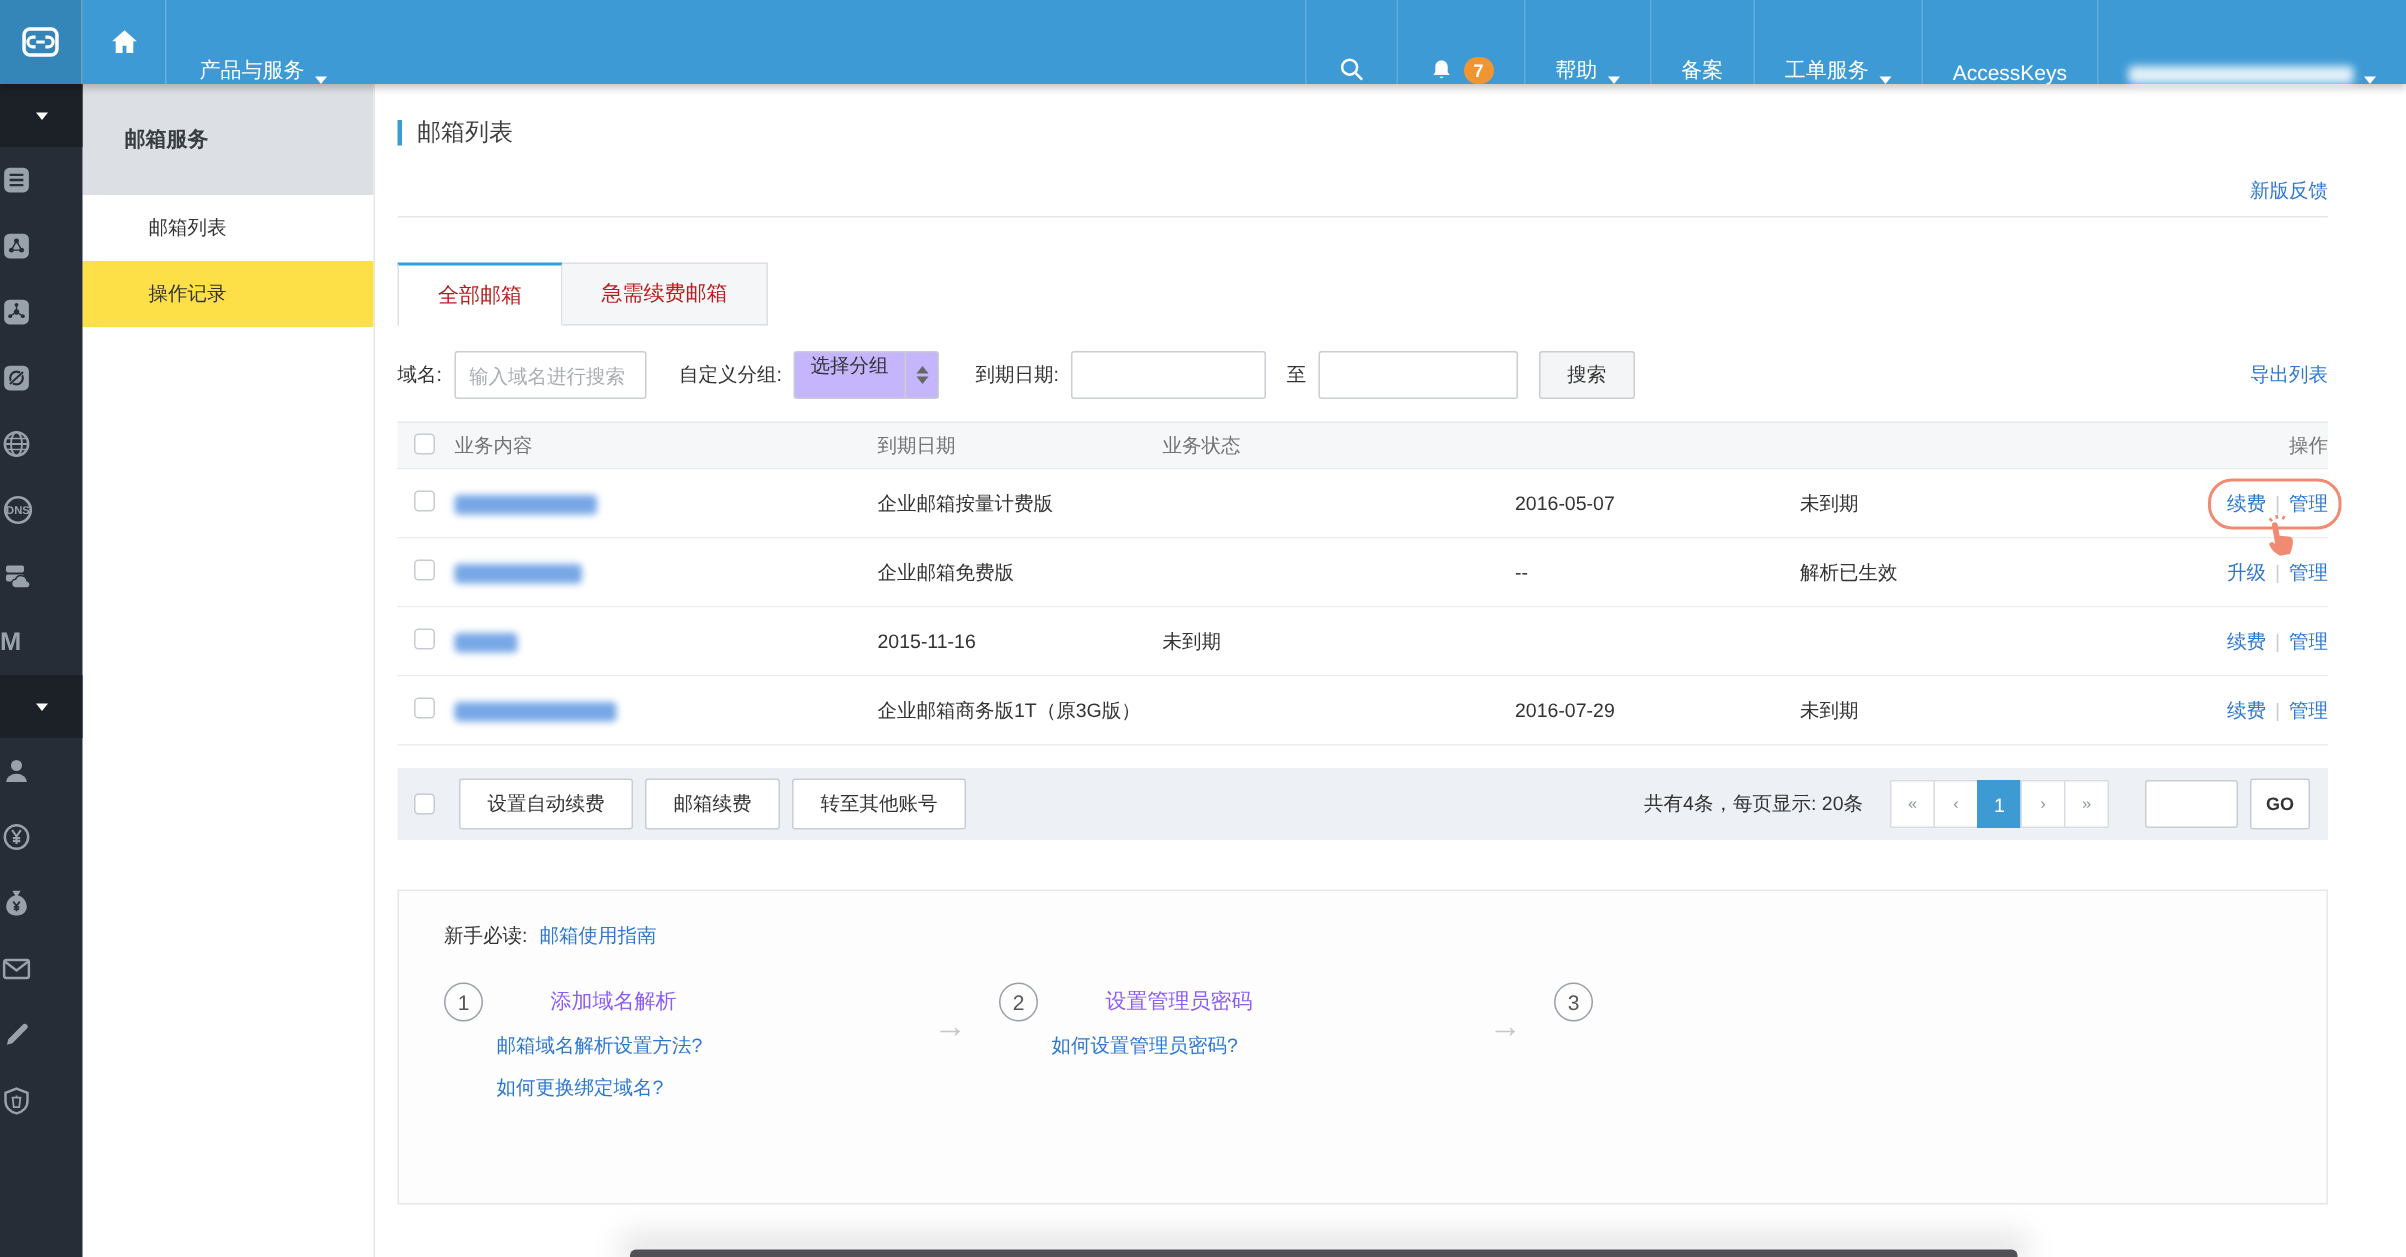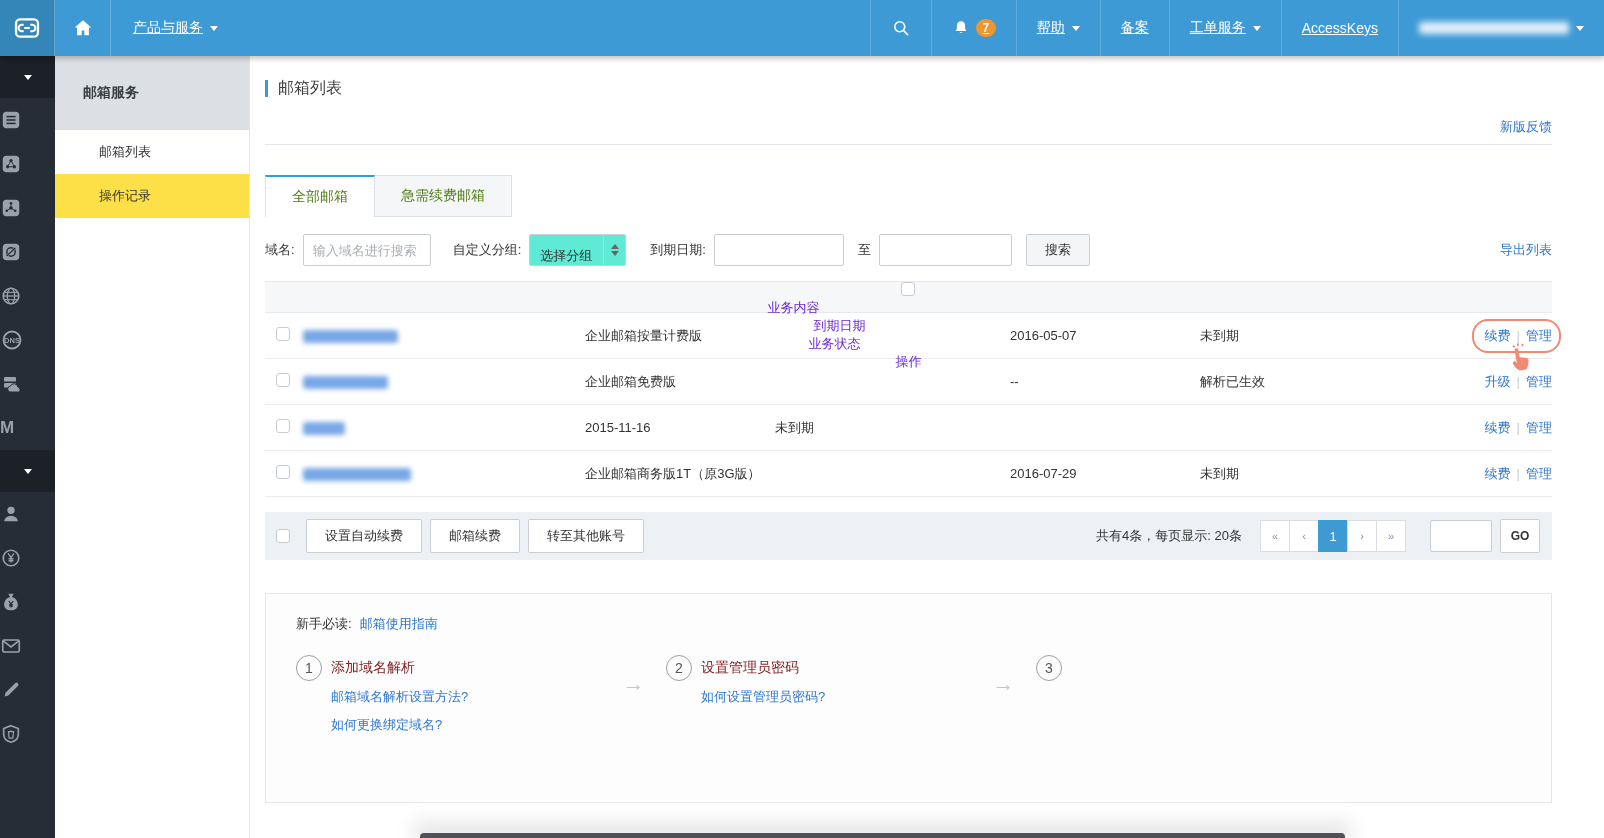--- a/index.html
+++ b/index.html
@@ -3,21 +3,21 @@
 <meta charset="utf-8">
 <style>
   * { margin:0; padding:0; box-sizing:border-box; }
   html,body { width:1604px; height:838px; overflow:hidden; }
   body { font-family:"Liberation Sans","DejaVu Sans",sans-serif; background:#fff; position:relative; font-size:13px; color:#333; }
 
   
   .navbar { position:absolute; top:0; left:0; width:1604px; height:56px; background:#3e9ad5; display:flex; align-items:stretch; z-index:30; box-shadow:0 3px 5px rgba(0,0,0,.22); }
   .nav-logo { width:55px; background:#3486b8; display:flex; align-items:center; justify-content:center; border-right:1px solid rgba(255,255,255,.25); cursor:pointer; }
   .nav-home { width:56px; display:flex; align-items:center; justify-content:center; border-right:1px solid rgba(255,255,255,.22); cursor:pointer; }
-  .nav-item { display:flex; align-items:center; padding:0 22px; color:#fff; font-size:14px; cursor:pointer; white-space:nowrap;text-decoration:underline; }
+  .nav-item { display:flex; align-items:flex-end; padding:0 22px; color:#fff; font-size:14px; cursor:pointer; white-space:nowrap; }
   .nav-right { margin-left:auto; display:flex; align-items:stretch; }
   .nav-right .nav-item { border-left:1px solid rgba(255,255,255,.18); padding:0 20px; }
   .caret { width:0; height:0; border-left:4px solid transparent; border-right:4px solid transparent; border-top:5px solid #fff; display:inline-block; margin-left:7px; }
   .badge { background:#f0952f; color:#fff; font-size:12px; font-weight:bold; min-width:20px; height:18px; line-height:18px; text-align:center; border-radius:9px; display:inline-block; margin-left:6px; padding:0 4px; }
   .blur-bar { display:inline-block; width:150px; height:12px; background:rgba(255,255,255,.85); border-radius:3px; filter:blur(3px); }
 
   
   .iconbar { position:absolute; top:56px; left:0; width:55px; height:782px; background:#272d36; z-index:20; }
   .iconbar-sec { height:42px; background:#1c2127; display:flex; align-items:center; justify-content:center; cursor:pointer; }
   .iconbar-sec .caret { margin-left:0; border-top-color:#fff; }
@@ -36,45 +36,45 @@
 
   .page-head { position:relative; height:66px; }
   .page-title { font-size:16px; font-weight:normal; color:#404040; display:flex; align-items:center; }
   .tbar { width:3px; height:17px; background:#3e9ad5; display:inline-block; margin-right:10px; }
   .feedback-link { position:absolute; right:0; bottom:8px; }
   a.link, .link { color:#2e77d0; text-decoration:none; cursor:pointer; font-size:13px; }
   .head-divider { border:none; border-top:1px solid #e3e6ea; margin:0 0 30px 0; }
 
   
   .tabs { display:flex; height:42px; }
-  .tab { padding:0 26px; display:flex; align-items:center; font-size:14px; color:#4d7c0f; background:#f5f6f8; border:1px solid #dcdfe3; cursor:pointer;font-family:Liberation Mono, monospace; }
+  .tab { padding:0 26px; display:flex; align-items:center; font-size:14px; color:#b91c1c; background:#f5f6f8; border:1px solid #dcdfe3; cursor:pointer;font-family:Liberation Mono, monospace; }
   .tab.active { background:#fff; border-top:2px solid #2e9fdf; border-bottom:none; }
   .tab + .tab { border-left:none; }
 
   
   .filters { display:flex; align-items:center; margin-top:16px; height:34px; }
   .f-label { color:#333; margin-right:8px; white-space:nowrap; }
   .f-input { height:32px; border:1px solid #c9ced4; border-radius:2px; background:#fff; padding:0 9px; font-size:13px; color:#333; font-family:inherit; }
   .f-input::placeholder { color:#a9adb3; }
   .w-domain { width:128px; margin-right:22px; }
   .w-date1 { width:130px; margin-right:14px; }
   .w-date2 { width:133px; }
-  .f-select { height:32px; width:97px; border:1px solid #c9ced4; border-radius:2px; background:#5eead4; display:flex; align-items:flex-end; cursor:pointer; margin-right:24px; }
+  .f-select { height:32px; width:97px; border:1px solid #c9ced4; border-radius:2px; background:#c4b5fd; display:flex; align-items:flex-start; cursor:pointer; margin-right:24px; }
   .f-select .sel-text { flex:1; padding-left:10px; color:#333; }
   .sel-arrows { width:22px; height:100%; border-left:1px solid #c9ced4; display:flex; flex-direction:column; align-items:center; justify-content:center; gap:2px; }
   .tri-up { width:0; height:0; border-left:4px solid transparent; border-right:4px solid transparent; border-bottom:5px solid #666; }
   .tri-dn { width:0; height:0; border-left:4px solid transparent; border-right:4px solid transparent; border-top:5px solid #666; }
   .btn { height:32px; border:1px solid #c9ced4; border-radius:2px; background:#f4f5f6; color:#333; font-size:13px; padding:0 18px; cursor:pointer; font-family:inherit; }
   .search-btn { margin-left:14px; }
   .export-link { margin-left:auto; }
 
   
   .table { margin-top:14px; }
   .t-row { display:flex; align-items:center; }
-  .t-head { height:32px; background:#f5f7f9; border-top:1px solid #e6e9ed; border-bottom:1px solid #e6e9ed; color:#6d28d9;flex-direction:column; }
+  .t-head { height:32px; background:#f5f7f9; border-top:1px solid #e6e9ed; border-bottom:1px solid #e6e9ed; color:#737373; }
   .t-body-row { height:46px; background:#fff; border-bottom:1px solid #eaecef; }
   .c-check { width:38px; padding-left:11px; }
   .c-name { width:282px; }
   .c-prod { width:425px; }
   .c-date { width:190px; }
   .c-status { width:200px; }
   .c-act { flex:1; text-align:right; position:relative; }
   .checkbox { width:14px; height:14px; border:1px solid #c6cbd2; border-radius:3px; background:#fff; display:inline-block; cursor:pointer; }
   .blur-domain { display:inline-block; height:13px; background:#77a7e6; border-radius:3px; filter:blur(2.5px); cursor:pointer; vertical-align:middle; }
   .act-sep { color:#c9ced4; margin:0 6px; }
@@ -95,21 +95,21 @@
   .go-btn { width:40px; height:32px; padding:0; margin-left:10px; font-weight:bold; font-size:12px; background:#f4f6f8; }
 
   
   .guide { margin-top:33px; border:1px solid #e4e7eb; background:#fdfdfe; height:210px; padding:21px 0 0 30px; }
   .guide-head { display:flex; align-items:center; }
   .guide-label { color:#333; margin-right:8px; }
   .steps { display:flex; margin-top:22px; }
   .step { width:305px; display:flex; }
   .step-circle { width:26px; height:26px; border:1px solid #9aa0a8; border-radius:50%; color:#555; display:flex; align-items:center; justify-content:center; font-size:14px; flex:none; }
   .step-body { margin-left:9px; padding-top:4px; }
-  .step-title { font-size:14px; color:#7f1d1d; margin-bottom:11px; }
+  .step-title { font-size:14px; color:#8b5cf6; margin-bottom:11px;margin-left:36px; }
   .step-link { display:block; margin-bottom:10px; }
   .step-arrow { width:65px; text-align:center; color:#c3c7cc; font-size:22px; padding-top:16px; }
 
   
   .bottom-edge { position:absolute; bottom:0; left:420px; width:925px; height:5px; background:#515155; border-radius:4px 4px 0 0; box-shadow:0 -4px 18px 8px rgba(120,120,125,.18); z-index:5; }
 </style>
 </head>
 <body>
 
 <header class="navbar">

